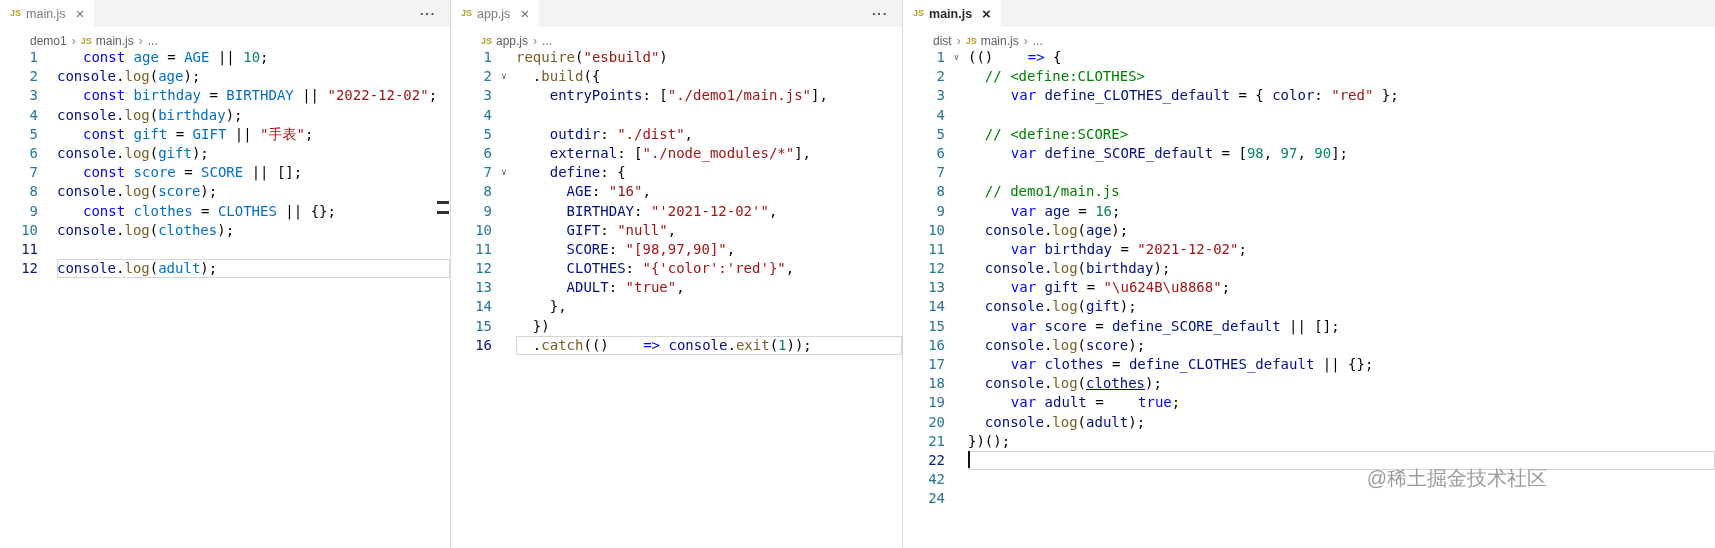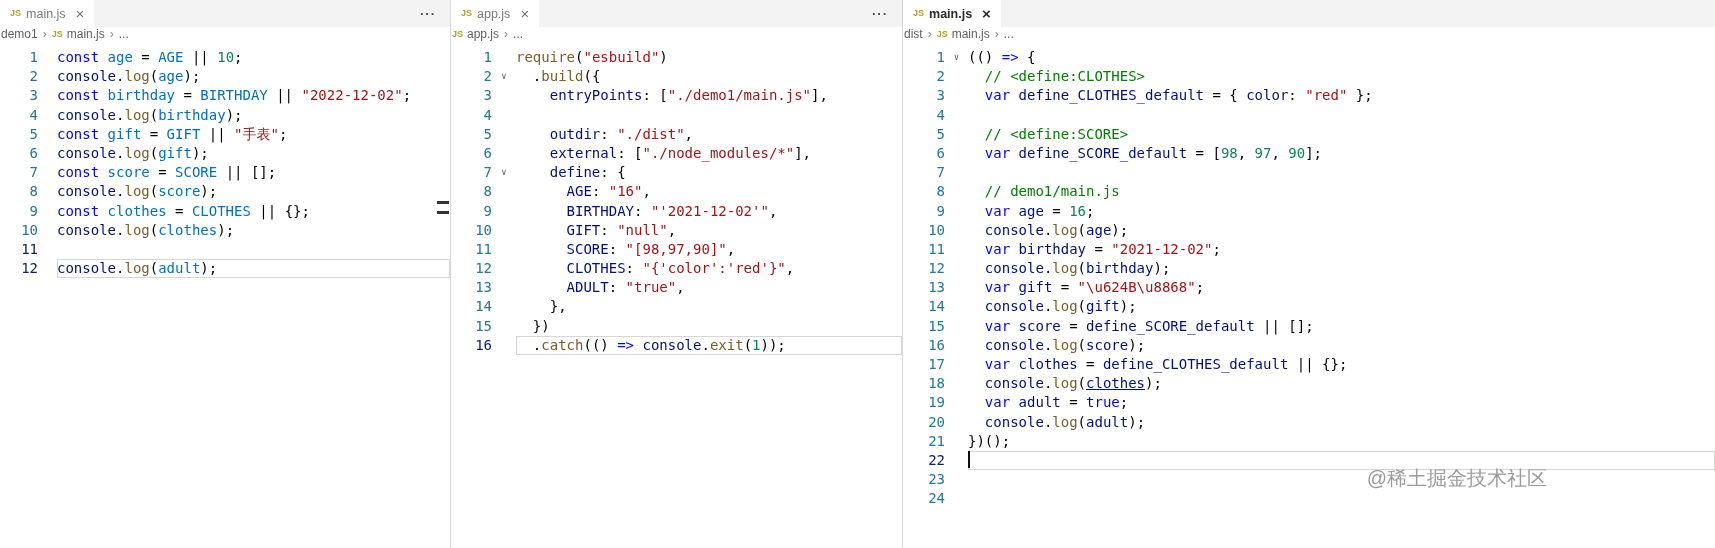--- a/index.html
+++ b/index.html
@@ -17,38 +17,38 @@
   .tabbar { flex:none; height:27px; background:#f3f3f3; display:flex; position:relative; align-items:stretch; }
   .tab { display:flex; align-items:center; padding:0 10px; background:#ffffff; cursor:pointer; }
   .tab-label { font-family:"Liberation Sans",sans-serif; font-size:12.5px; color:#7a7a7a; margin:0 5px; }
   .tab.focused .tab-label { color:#2b2b2b; font-weight:700; }
   .tab-close { font-family:"Liberation Sans",sans-serif; color:#707070; font-size:15px; margin-left:5px; line-height:1; }
   .tab.focused .tab-close { color:#2b2b2b; font-weight:700; }
   .js-badge { font-family:"Liberation Sans",sans-serif; font-weight:700; font-size:9px; color:#b3a125; line-height:1; }
   .tab-more { position:absolute; right:14px; top:0; height:100%; display:flex; align-items:center;
               font-family:"Liberation Sans",sans-serif; font-weight:700; color:#4a4a4a; font-size:13px; letter-spacing:1px; cursor:pointer; }
 
-  .breadcrumb { flex:none; height:21px; background:#ffffff; display:flex; align-items:flex-start; padding-left:1px;
-                font-family:"Liberation Sans",sans-serif; font-size:12px; color:#616161; }
+  .breadcrumb { flex:none; height:21px; background:#ffffff; display:flex; align-items:flex-end; padding-left:1px;
+                font-family:"Liberation Sans",sans-serif; font-size:12px; color:#616161;margin-left:29px; }
   .crumb { display:flex; align-items:center; gap:4px; cursor:pointer; }
   .crumb-sep { margin:0 5px; color:#8a8a8a; font-size:12px; }
 
   .editor { flex:1; position:relative; font-size:14px; line-height:19.2px; overflow:hidden; background:#fff; }
   .line { display:flex; height:19.2px; position:relative; }
   .gutter-num { flex:none; text-align:right; color:#237893; }
   .line.cur .gutter-num { color:#0b216f; }
   .gutter-fold { flex:none; text-align:center; color:#5f5f5f; font-size:9px; line-height:19.2px; cursor:pointer; }
   .code { flex:1; white-space:pre; min-width:0; color:#000; }
   .line.cur .code { box-shadow: inset 0 0 0 1px #d6d6d6; }
 
   .pane-left  .gutter-num { width:38px; } .pane-left  .gutter-fold { width:19px; }
   .pane-mid   .gutter-num { width:41px; } .pane-mid   .gutter-fold { width:24px; }
   .pane-right .gutter-num { width:42px; } .pane-right .gutter-fold { width:23px; }
 
-  .tk-kw  { color:#0000ff; }
+  .tk-kw  { color:#0000ff;margin-left:26px; }
   .tk-vr  { color:#001080; }
   .tk-cv  { color:#0070c1; }
   .tk-fn  { color:#795e26; }
   .tk-str { color:#a31515; }
   .tk-num { color:#098658; }
   .tk-cmt { color:#008000; }
   .tk-pln { color:#000000; }
   .tk-vru { color:#001080; text-decoration:underline; }
 
   .cursor { display:inline-block; width:2px; height:17px; background:#111; vertical-align:text-bottom; }
@@ -381,21 +381,21 @@
           <span class="gutter-num">21</span>
           <span class="gutter-fold"></span>
           <span class="code"><span class="tk-pln">})();</span></span>
         </div>
         <div class="line cur">
           <span class="gutter-num">22</span>
           <span class="gutter-fold"></span>
           <span class="code"><span class="cursor"></span></span>
         </div>
         <div class="line">
-          <span class="gutter-num">23</span>
+          <span class="gutter-num">42</span>
           <span class="gutter-fold"></span>
           <span class="code"></span>
         </div>
         <div class="line">
           <span class="gutter-num">24</span>
           <span class="gutter-fold"></span>
           <span class="code"></span>
         </div>
       </div>
   </div>

